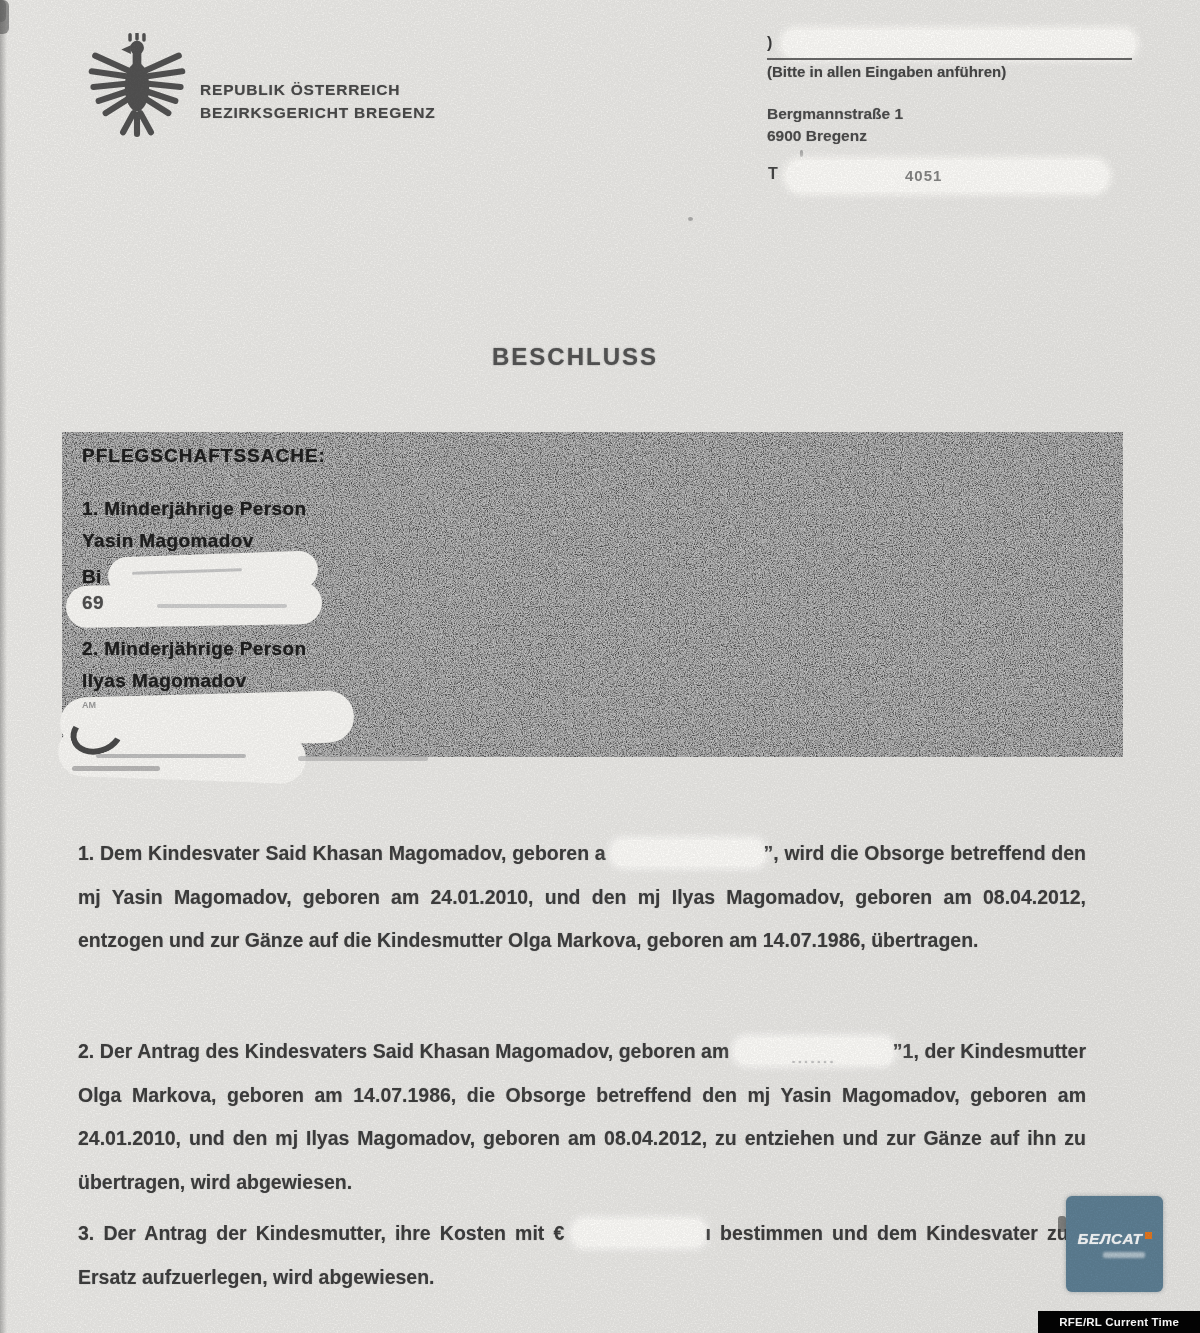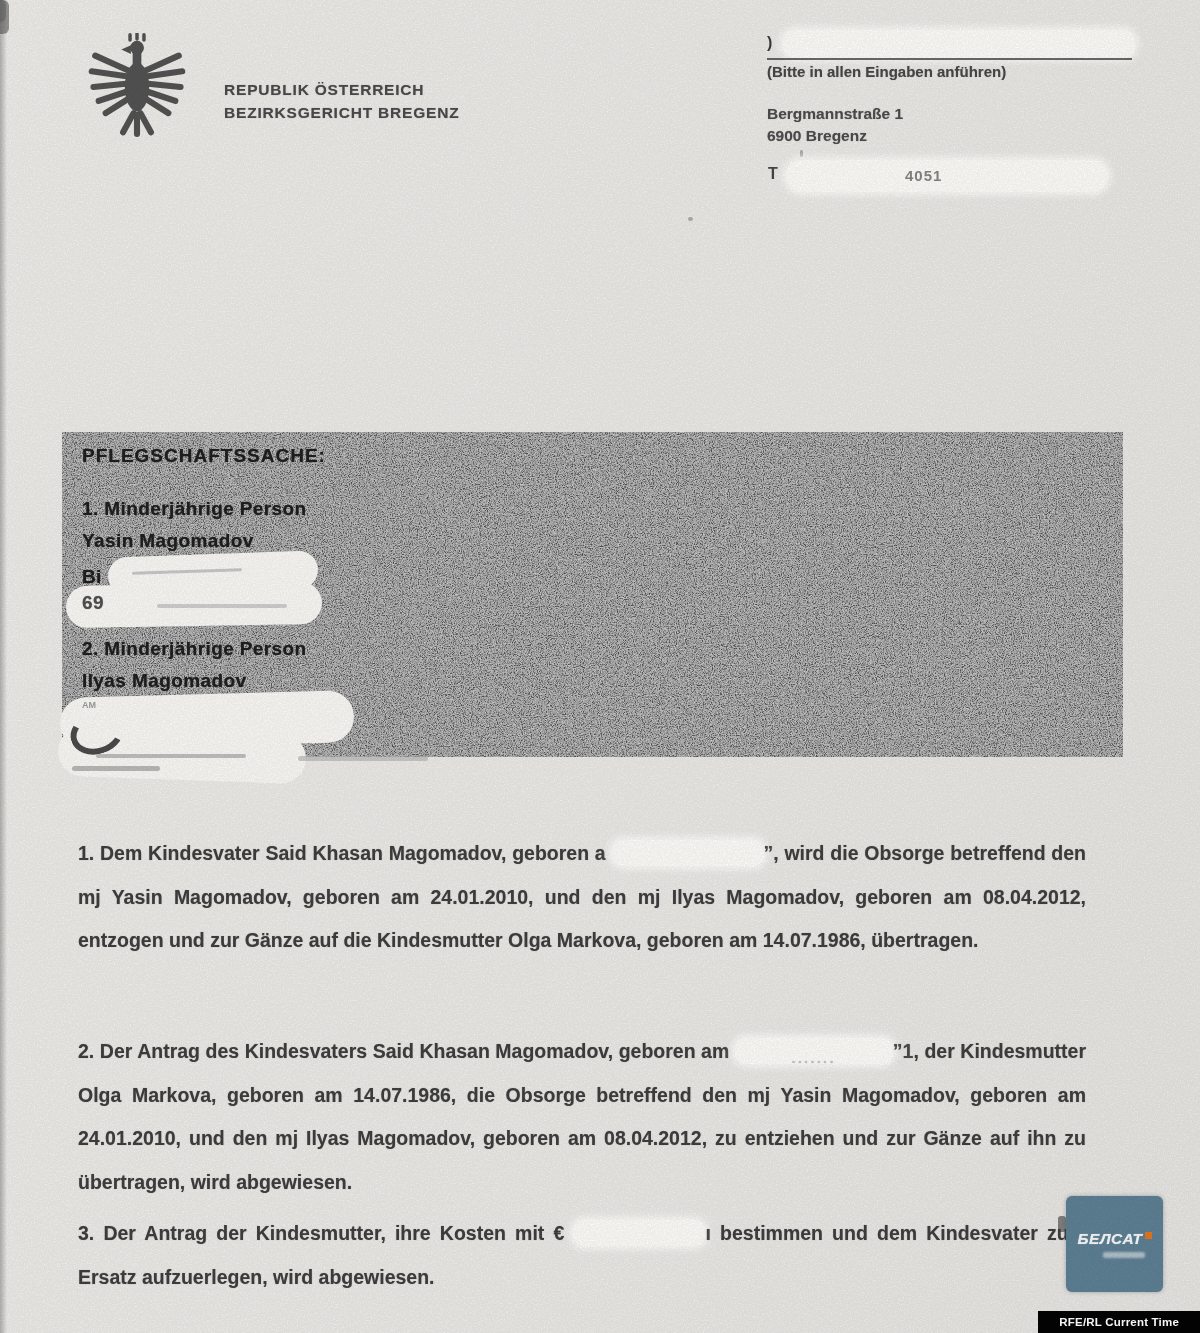--- a/index.html
+++ b/index.html
@@ -9,21 +9,21 @@
     font-family:"Liberation Sans",sans-serif;color:#3d3d3d;
   }
   .abs{position:absolute;}
   
   .edge-left{left:0;top:0;bottom:0;width:7px;background:linear-gradient(90deg,rgba(40,40,40,.30),rgba(40,40,40,0));}
   .edge-smudge1{left:0;top:1248;width:9px;height:34px;background:#4a4a4a;border-radius:0 6px 6px 0;opacity:.55;}
   .edge-smudge2{left:0;top:1292;width:6px;height:22px;background:#5a5a5a;border-radius:0 5px 5px 0;opacity:.45;}
   .speck{border-radius:50%;background:#777;}
   
   .eagle{left:78px;top:33px;width:118px;height:108px;opacity:.88;}
-  .org{left:224px;top:78px;font-size:15.5px;font-weight:bold;letter-spacing:.8px;color:#4a4a4a;line-height:23px;text-shadow:0 0 1px rgba(70,70,70,.45);}
+  .org{left:200px;top:78px;font-size:15.5px;font-weight:bold;letter-spacing:.8px;color:#4a4a4a;line-height:23px;text-shadow:0 0 1px rgba(70,70,70,.45);}
   .ref-frag{left:767px;top:34px;font-size:16px;font-weight:bold;color:#3c3c3c;}
   .whiteout{background:#fbfaf7;box-shadow:0 0 6px 4px rgba(251,250,247,.85);}
   .ref-whiteout{left:783px;top:30px;width:352px;height:28px;border-radius:12px;}
   .ref-underline{left:767px;top:58px;width:365px;height:2px;background:#3a3a3a;opacity:.75;}
   .ref-note{left:767px;top:63px;font-size:15px;font-weight:bold;color:#474747;text-shadow:0 0 1px rgba(70,70,70,.4);}
   .addr{left:767px;font-size:15.5px;font-weight:bold;color:#4c4c4c;text-shadow:0 0 1px rgba(70,70,70,.4);}
   .addr1{top:105px;} .addr2{top:127px;}
   .apo{left:800px;top:150px;width:3px;height:7px;background:#8a8a8a;border-radius:2px;opacity:.7;}
   .phone-label{left:768px;top:165px;font-size:16px;font-weight:bold;color:#454545;}
   .phone-whiteout{left:786px;top:160px;width:322px;height:32px;border-radius:16px;}
@@ -114,20 +114,21 @@
   <div class="abs whiteout ref-whiteout"></div>
   <div class="abs ref-underline"></div>
   <div class="abs ref-note">(Bitte in allen Eingaben anführen)</div>
   <div class="abs addr addr1">Bergmannstraße 1</div>
   <div class="abs addr addr2">6900 Bregenz</div>
   <div class="abs apo"></div>
   <div class="abs phone-label">T</div>
   <div class="abs whiteout phone-whiteout"></div>
   <div class="abs phone-frag">4051</div>
 
+  <div class="abs title">BESCHLUSS</div>
 
   <div class="abs case-block">
     <svg class="noise" viewBox="0 0 1042 325" preserveAspectRatio="none" aria-hidden="true">
       <filter id="specksDark">
           <feTurbulence type="fractalNoise" baseFrequency="0.8" numOctaves="2" seed="7" stitchTiles="stitch"></feTurbulence>
           <feColorMatrix type="matrix" values="0 0 0 0 0  0 0 0 0 0  0 0 0 0 0  2 2 2 0 -2.1"></feColorMatrix>
         </filter>
       <filter id="specksLight">
           <feTurbulence type="fractalNoise" baseFrequency="0.9" numOctaves="2" seed="42" stitchTiles="stitch"></feTurbulence>
           <feColorMatrix type="matrix" values="0 0 0 0 1  0 0 0 0 1  0 0 0 0 1  2 2 2 0 -2.2"></feColorMatrix>

